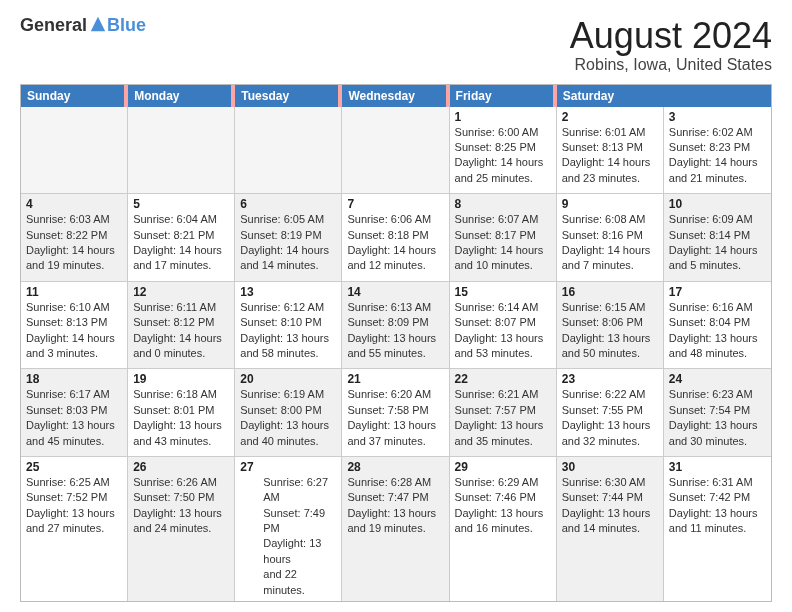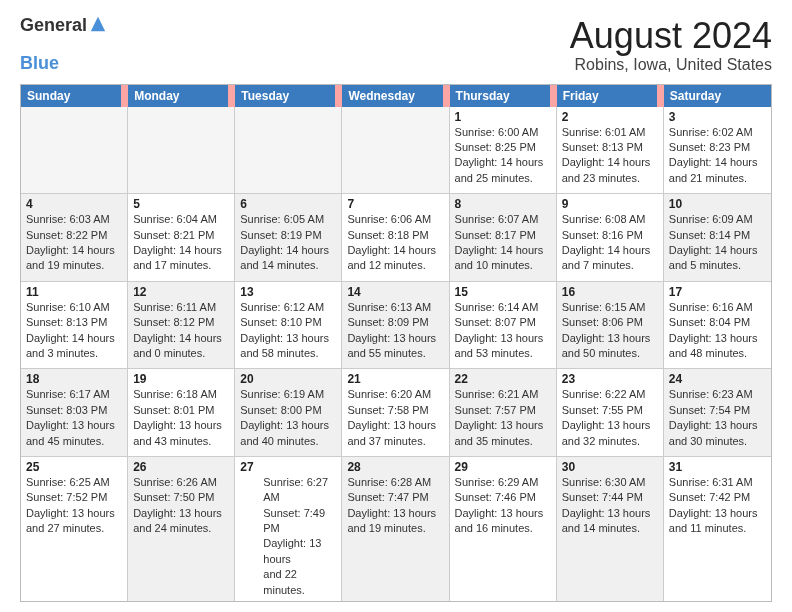--- a/index.html
+++ b/index.html
@@ -22,23 +22,22 @@
       justify-content: space-between;
       align-items: flex-start;
       margin-bottom: 10px;
     }
     .logo {
       display: flex;
       align-items: center;
     }
     .logo-text {
       display: flex;
-      flex-direction: column;
+      flex-direction: row;
       line-height: 1;
-      gap: 20px;
     }
     .logo-general {
       font-size: 18px;
       font-weight: bold;
       color: #333;
     }
     .logo-blue {
       font-size: 18px;
       font-weight: bold;
       color: #4a90d9;
@@ -65,21 +64,21 @@
     .cal-header {
       display: grid;
       grid-template-columns: repeat(7, 1fr);
       background: #3a7abf;
     }
     .cal-header-cell {
       color: #fff;
       font-size: 12px;
       font-weight: bold;
       padding: 4px 6px;
-      border-right: 7px solid #fca5a5;
+      border-right: 4px solid #fca5a5;
     }
     .cal-header-cell:last-child {
       border-right: none;
     }
     .cal-body {
       flex: 1;
       display: flex;
       flex-direction: column;
     }
     .cal-row {
@@ -149,21 +148,20 @@
       <div class="location">Robins, Iowa, United States</div>
     </div>
   </div>
 
   <div class="outer-border">
     <div class="cal-header">
     <div class="cal-header-cell">Sunday</div>
         <div class="cal-header-cell">Monday</div>
         <div class="cal-header-cell">Tuesday</div>
         <div class="cal-header-cell">Wednesday</div>
-        <div class="cal-header-cell">Thursday</div>
         <div class="cal-header-cell">Friday</div>
         <div class="cal-header-cell">Saturday</div>
       </div>
     <div class="cal-body">
     <div class="cal-row">
           <div class="cal-cell empty"></div>
           <div class="cal-cell empty"></div>
           <div class="cal-cell empty"></div>
           <div class="cal-cell empty"></div>
           <div class="cal-cell">

